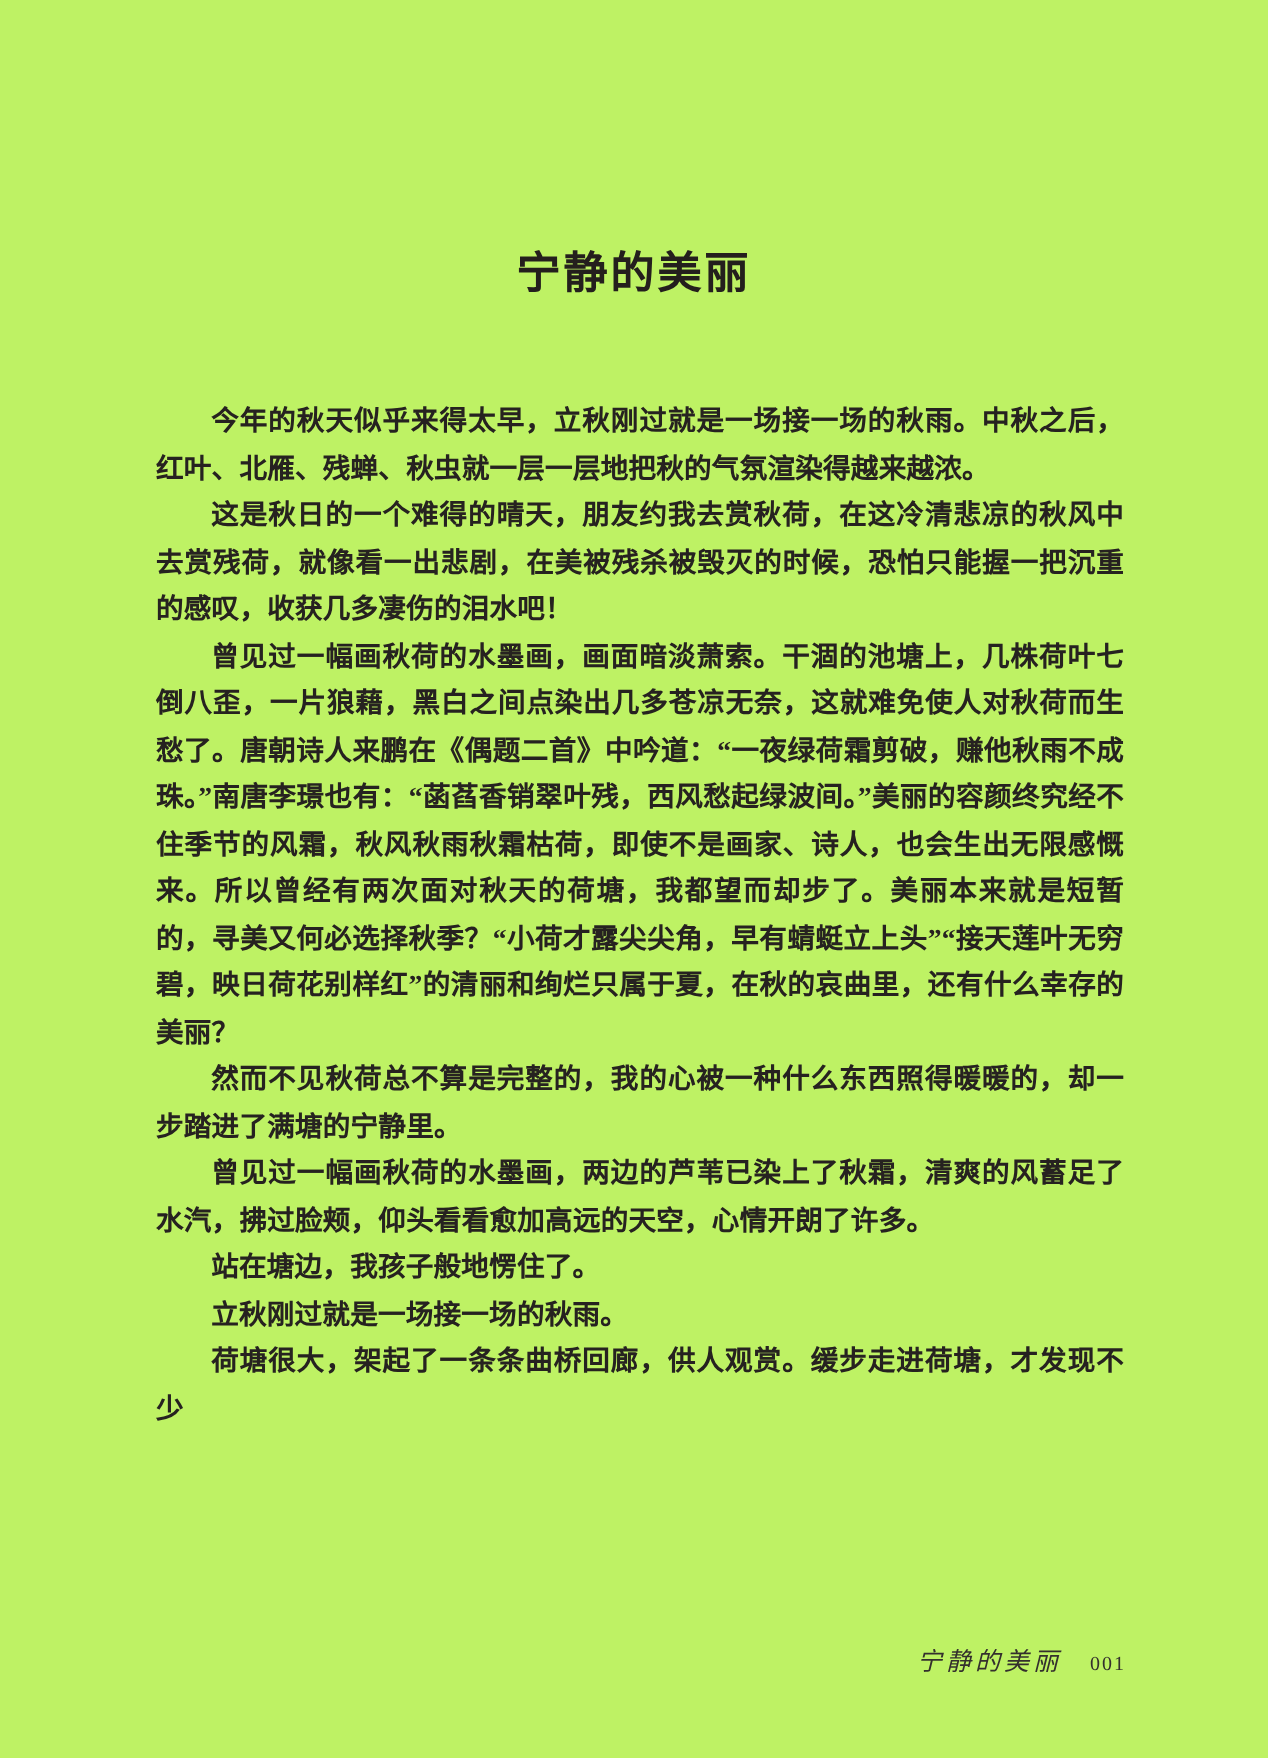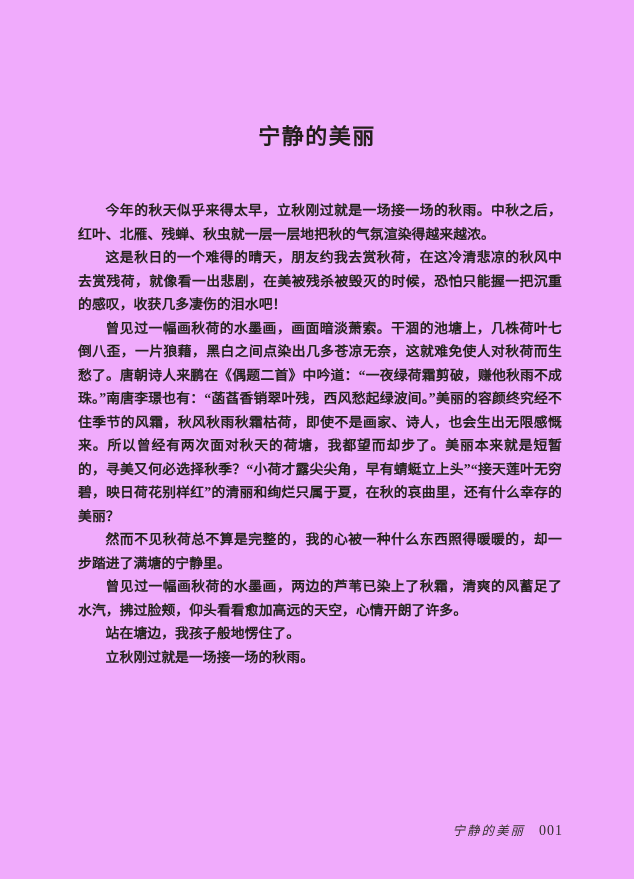--- a/index.html
+++ b/index.html
@@ -5,21 +5,21 @@
 <style>
   html, body {
     margin: 0;
     padding: 0;
     background: #ffffff;
   }
   .page {
     position: relative;
     width: 634px;
     height: 879px;
-    background: #f0abfc;
+    background: #bef264;
     overflow: hidden;
     font-family: "Liberation Serif", "DejaVu Serif", serif;
     color: #262220;
   }
   .article-title {
     margin: 0;
     padding-top: 123px;
     text-align: center;
     font-size: 22px;
     line-height: 28px;
@@ -50,39 +50,40 @@
     gap: 14px;
     color: #34302d;
   }
   .running-title {
     font-style: italic;
     font-size: 12.5px;
     letter-spacing: 2px;
   }
   .page-number {
     font-style: normal;
-    font-size: 14px;
+    font-size: 10px;
     letter-spacing: 1px;
   }
 </style>
 </head>
 <body>
 
 <div class="page">
 
   <h1 class="article-title">宁静的美丽</h1>
 
   <div class="article-body">
       <p>今年的秋天似乎来得太早，立秋刚过就是一场接一场的秋雨。中秋之后，红叶、北雁、残蝉、秋虫就一层一层地把秋的气氛渲染得越来越浓。</p>
       <p>这是秋日的一个难得的晴天，朋友约我去赏秋荷，在这冷清悲凉的秋风中去赏残荷，就像看一出悲剧，在美被残杀被毁灭的时候，恐怕只能握一把沉重的感叹，收获几多凄伤的泪水吧！</p>
       <p>曾见过一幅画秋荷的水墨画，画面暗淡萧索。干涸的池塘上，几株荷叶七倒八歪，一片狼藉，黑白之间点染出几多苍凉无奈，这就难免使人对秋荷而生愁了。唐朝诗人来鹏在《偶题二首》中吟道：“一夜绿荷霜剪破，赚他秋雨不成珠。”南唐李璟也有：“菡萏香销翠叶残，西风愁起绿波间。”美丽的容颜终究经不住季节的风霜，秋风秋雨秋霜枯荷，即使不是画家、诗人，也会生出无限感慨来。所以曾经有两次面对秋天的荷塘，我都望而却步了。美丽本来就是短暂的，寻美又何必选择秋季？“小荷才露尖尖角，早有蜻蜓立上头”“接天莲叶无穷碧，映日荷花别样红”的清丽和绚烂只属于夏，在秋的哀曲里，还有什么幸存的美丽？</p>
       <p>然而不见秋荷总不算是完整的，我的心被一种什么东西照得暖暖的，却一步踏进了满塘的宁静里。</p>
       <p>曾见过一幅画秋荷的水墨画，两边的芦苇已染上了秋霜，清爽的风蓄足了水汽，拂过脸颊，仰头看看愈加高远的天空，心情开朗了许多。</p>
       <p>站在塘边，我孩子般地愣住了。</p>
       <p>立秋刚过就是一场接一场的秋雨。</p>
+      <p>荷塘很大，架起了一条条曲桥回廊，供人观赏。缓步走进荷塘，才发现不少</p>
     </div>
 
   <div class="page-footer">
     <span class="running-title">宁静的美丽</span>
     <span class="page-number">001</span>
   </div>
 
 </div>
 
 </body></html>

